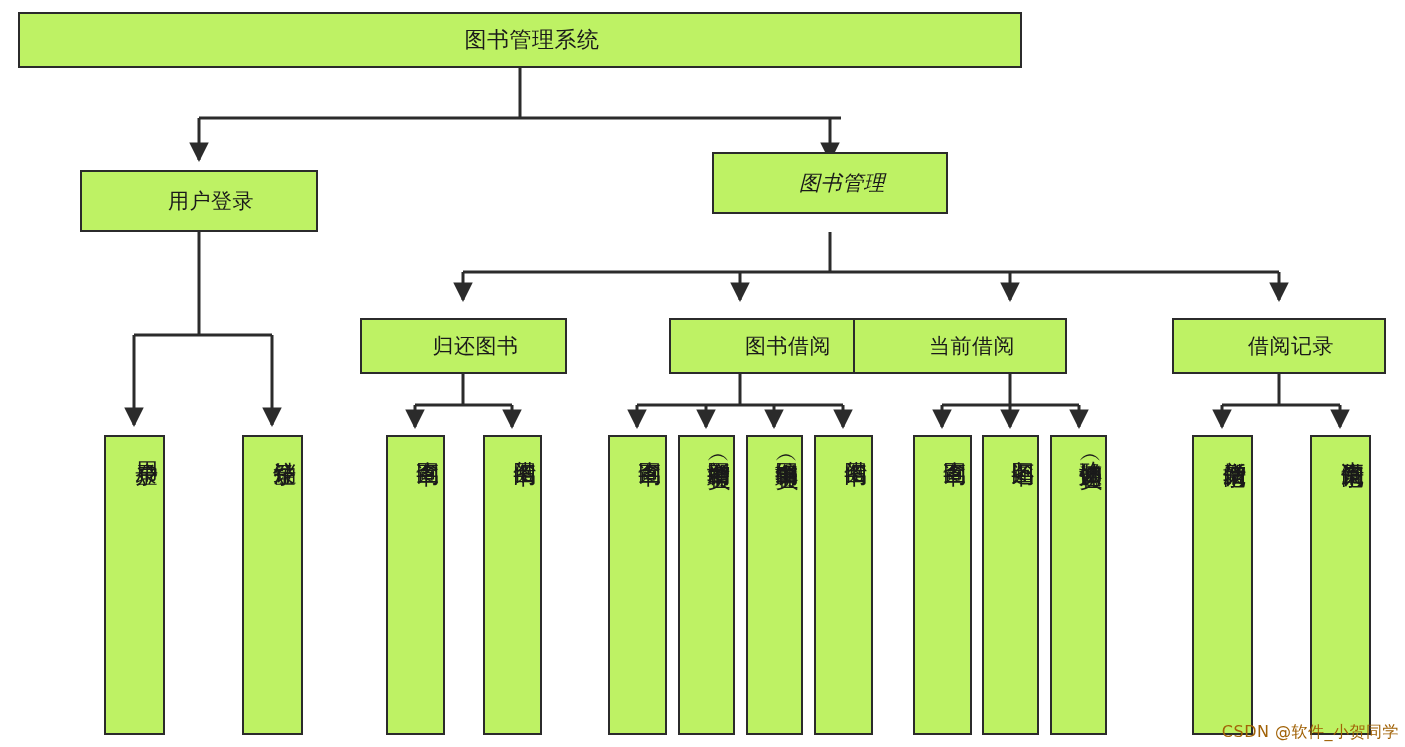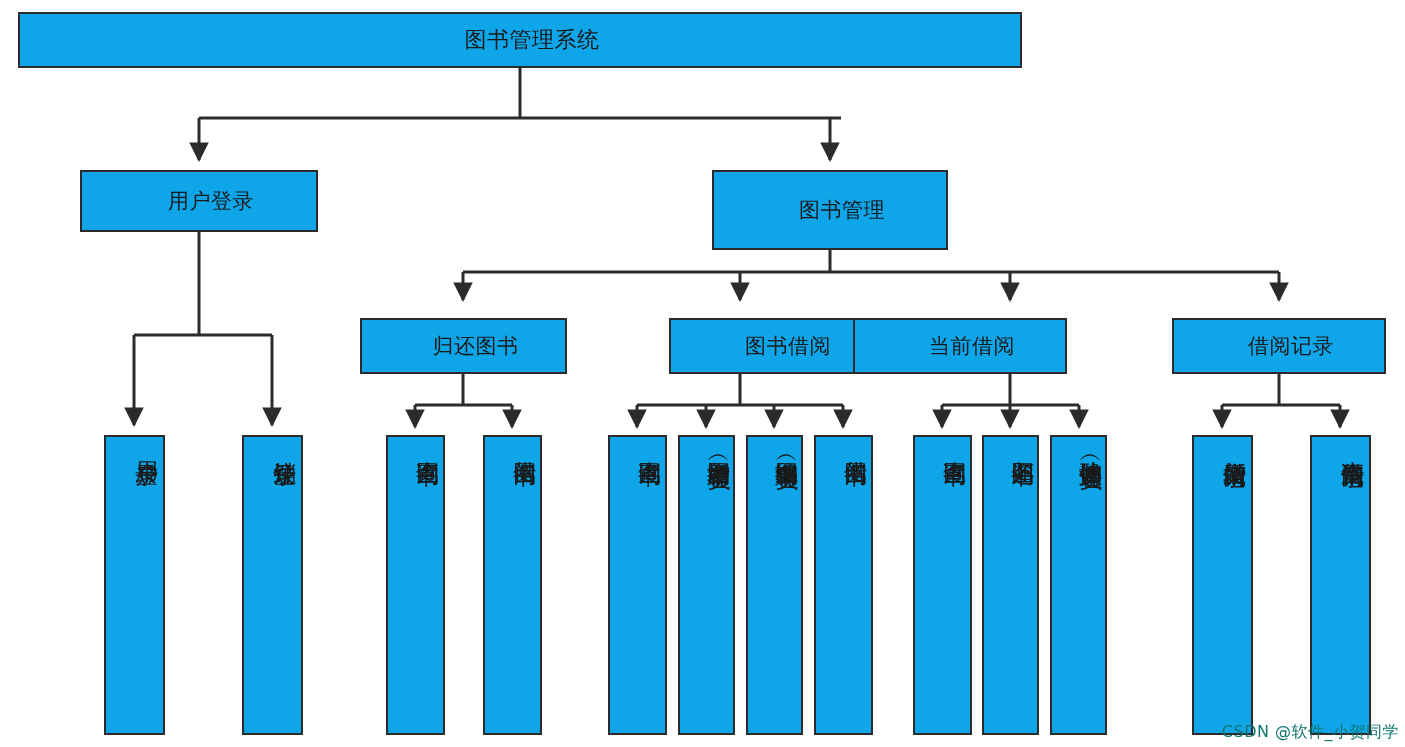--- a/index.html
+++ b/index.html
@@ -22,21 +22,21 @@
     position: absolute;
     left: 0;
     top: 0;
     width: 1405px;
     height: 747px;
     pointer-events: none;
   }
   .node {
     position: absolute;
     box-sizing: border-box;
-    background: #0ea5e9;
+    background: #bef264;
     border: 2px solid #2b2b2b;
     display: flex;
     align-items: center;
     justify-content: center;
     color: #1a1a1a;
     padding-left: 24px;
   }
   .node .label {
     display: block;
     text-align: center;
@@ -63,21 +63,21 @@
     font-size: 23px;
     line-height: 1.02;
     letter-spacing: 1px;
     white-space: nowrap;
   }
   #watermark {
     position: absolute;
     right: 6px;
     bottom: 4px;
     font-size: 16px;
-    color: #0f766e;
+    color: #a16207;
     letter-spacing: 0.5px;
     white-space: nowrap;
     font-family: "DejaVu Sans", "Liberation Sans", sans-serif;
   }
 </style>
 </head>
 <body>
 
 <div id="canvas">
 
@@ -131,21 +131,21 @@
     </g>
   </svg>
 
   <div class="node horiz root" style="left:18px; top:12px; width:1004px; height:56px;">
     <span class="label">图书管理系统</span>
   </div>
 
   <div class="node horiz" style="left:80px; top:170px; width:238px; height:62px;">
     <span class="label">用户登录</span>
   </div>
-  <div class="node horiz" style="left:712px; top:170px; width:236px; height:80px;">
+  <div class="node horiz" style="left:712px; top:152px; width:236px; height:62px;font-style:italic;">
     <span class="label">图书管理</span>
   </div>
 
   <div class="node horiz" style="left:360px; top:318px; width:207px; height:56px;">
     <span class="label">归还图书</span>
   </div>
   <div class="node horiz" style="left:669px; top:318px; width:214px; height:56px;">
     <span class="label">图书借阅</span>
   </div>
   <div class="node horiz" style="left:853px; top:318px; width:214px; height:56px;">

